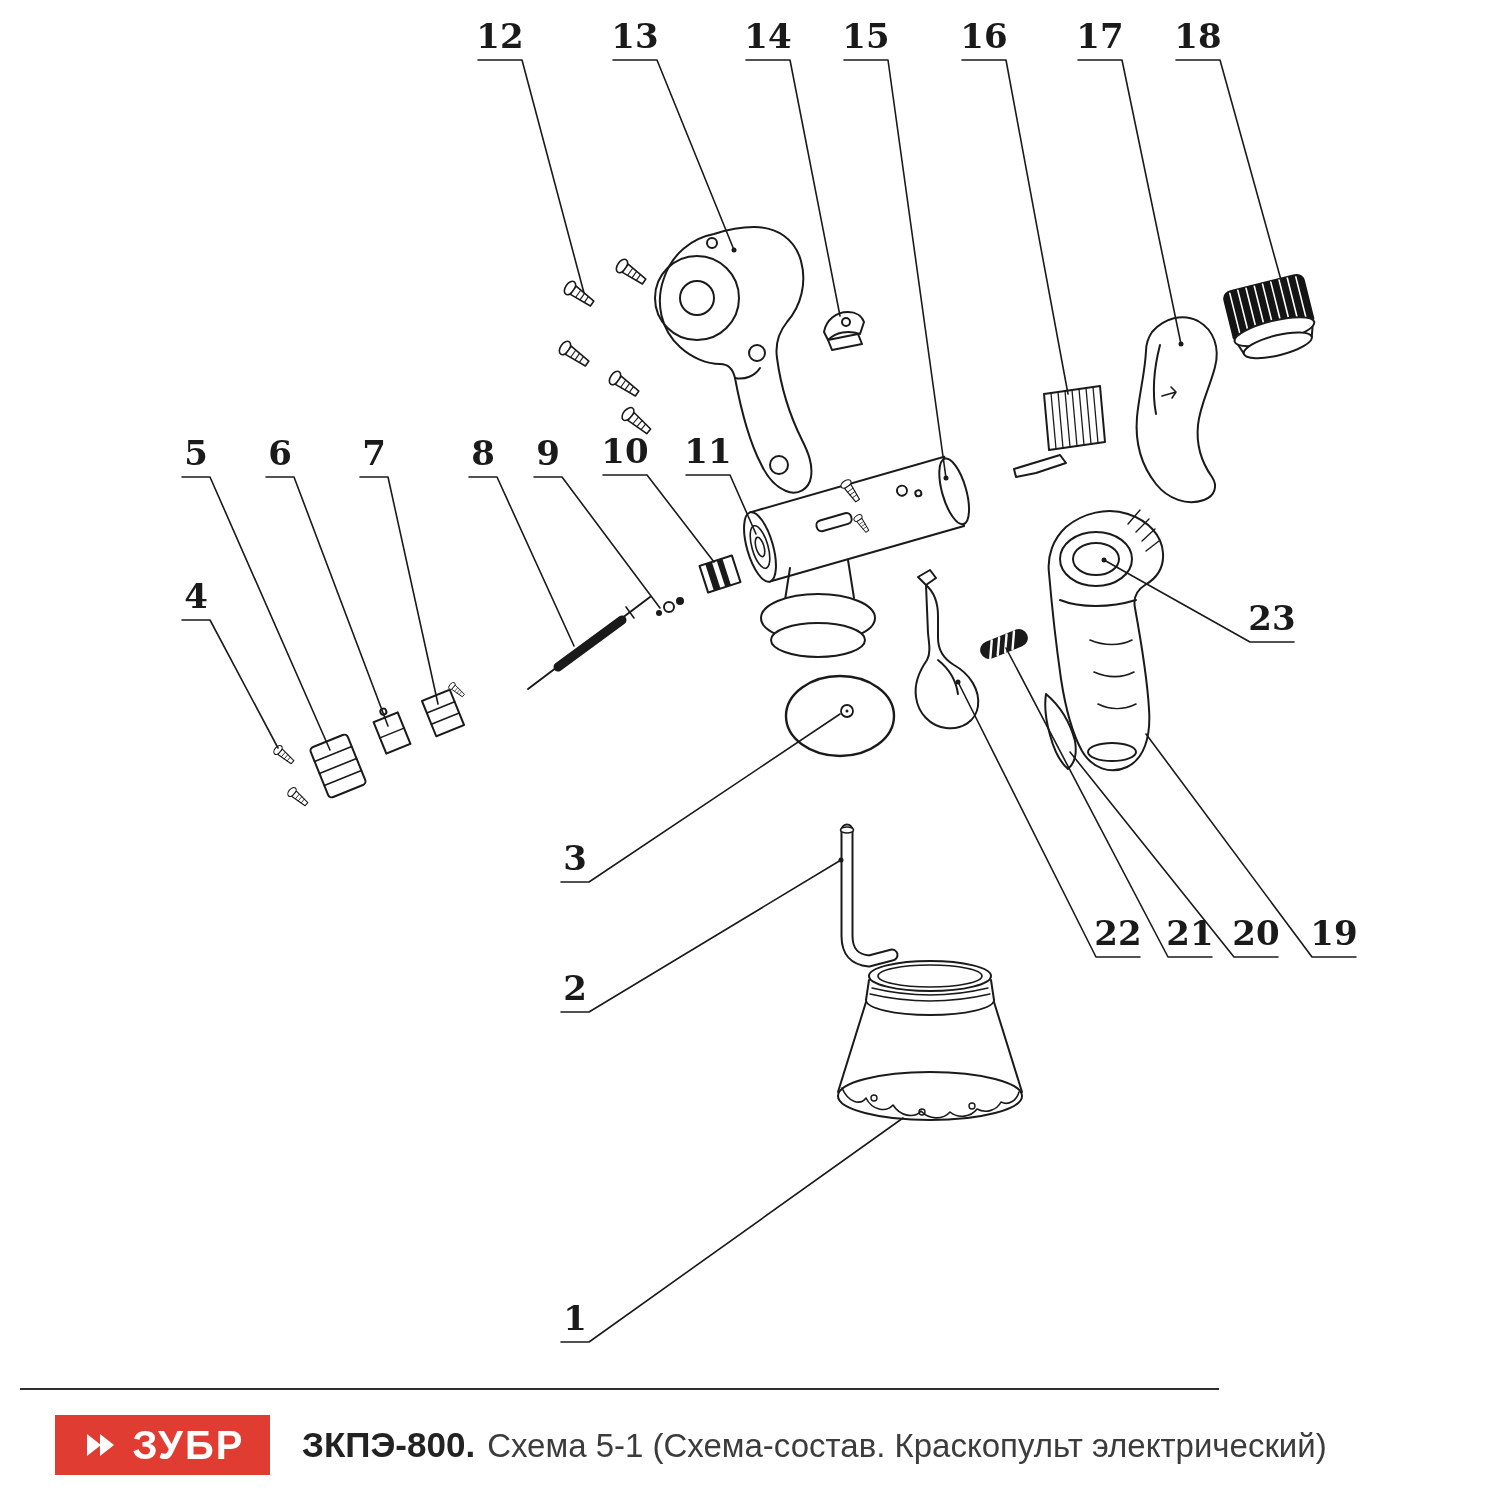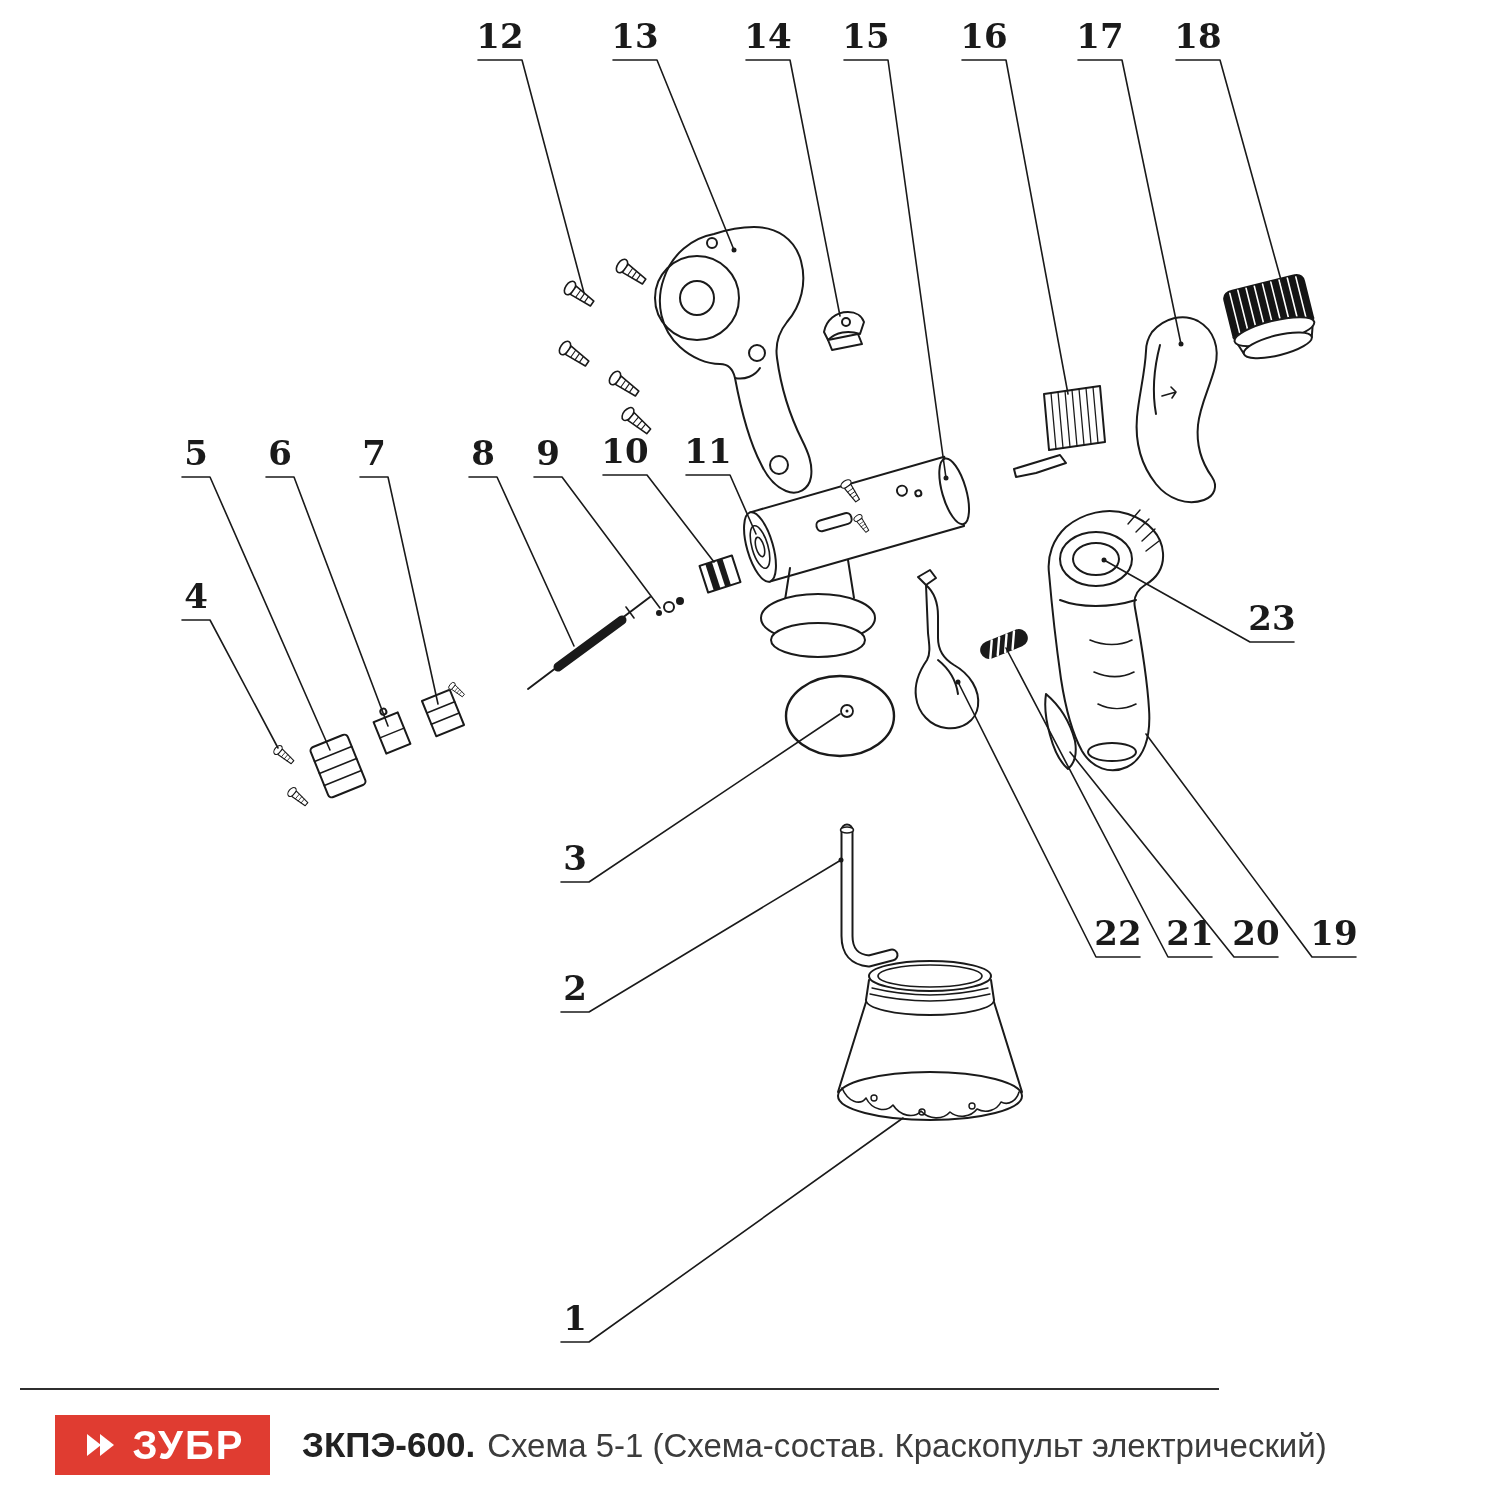--- a/index.html
+++ b/index.html
@@ -304,17 +304,17 @@
 
   <div class="footer">
     <div class="brand-box">
       <svg width="42" height="38" viewBox="0 0 42 38">
         <path d="M6 8 L20 19 L6 30 Z" fill="#ffffff"></path>
         <path d="M19 8 L33 19 L19 30 Z" fill="#ffffff"></path>
       </svg>
       <span class="brand-text">ЗУБР</span>
     </div>
     <div class="caption">
-      <span class="model">ЗКПЭ-600.</span><span>Схема 5-1 (Схема-состав. Краскопульт электрический)</span>
+      <span class="model">ЗКПЭ-800.</span><span>Схема 5-1 (Схема-состав. Краскопульт электрический)</span>
     </div>
   </div>
 
 </div>
 
 </body></html>

